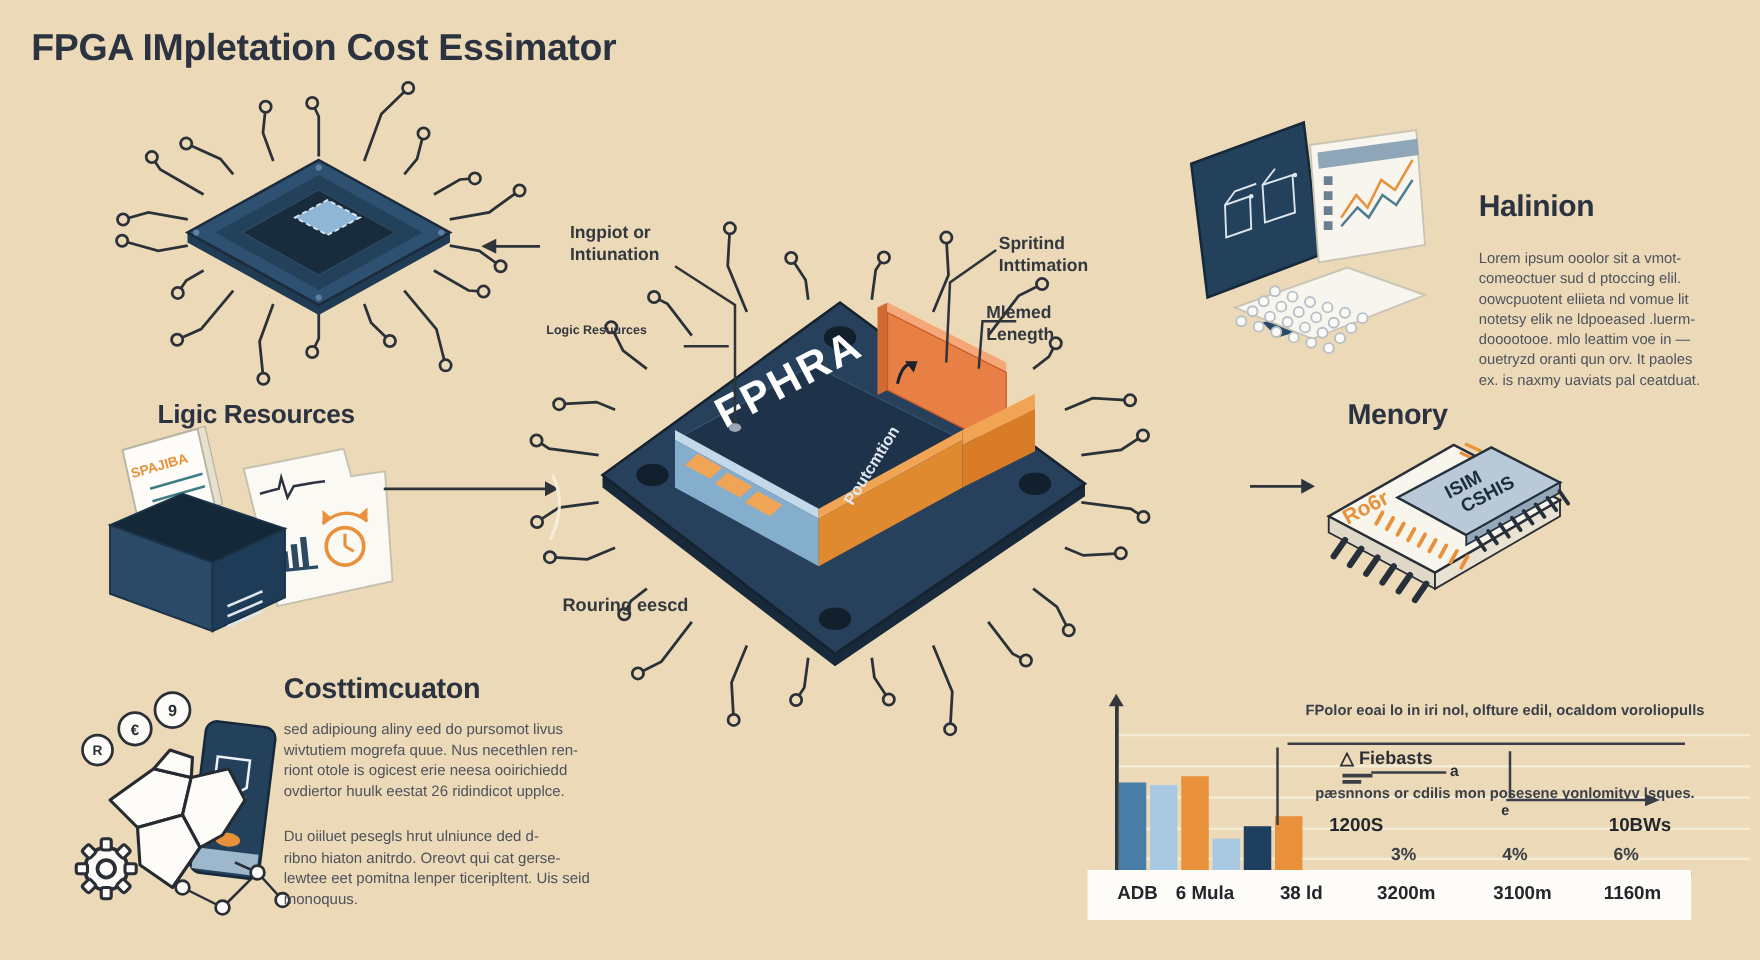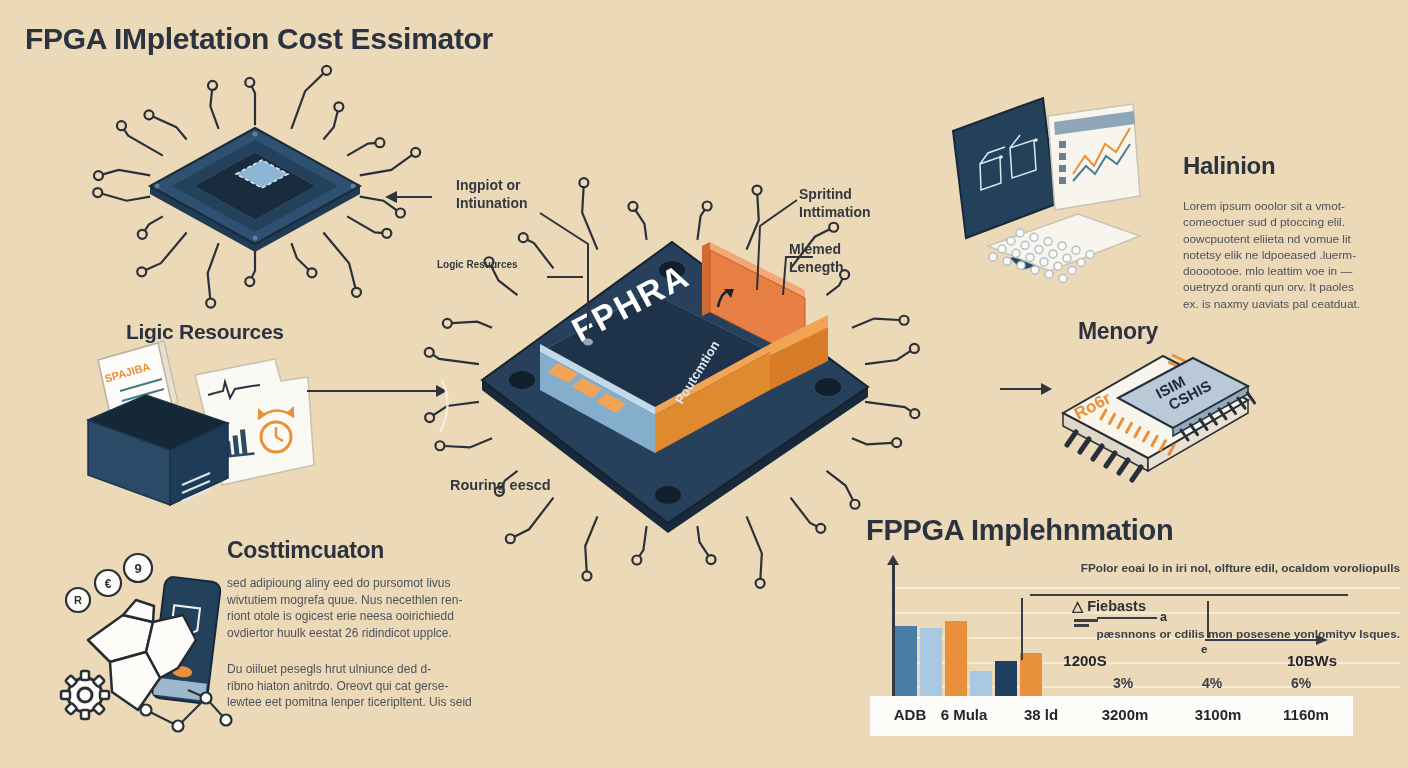--- a/index.html
+++ b/index.html
@@ -13,21 +13,21 @@
   .callout{font-weight:bold;font-size:14px;color:#33383f;line-height:18px;}
   .gridline{position:absolute;left:893px;width:507px;height:2px;background:#f5ecd6;}
   #bars{position:absolute;left:895px;top:565px;width:160px;height:133px;}
   .bar{position:absolute;bottom:0;width:22px;}
   .vline{position:absolute;width:2px;background:#3a3f47;}
   .hline{position:absolute;height:2px;background:#3a3f47;}
   .axis-strip{position:absolute;left:870px;top:696px;width:483px;height:40px;background:#fdfcf8;}
   .strip-label{position:absolute;top:10px;transform:translateX(-50%);font-weight:bold;font-size:15px;color:#23272c;white-space:nowrap;}
   .pct{position:absolute;width:40px;text-align:center;font-weight:bold;font-size:14px;color:#3a3f47;}
   .val{position:absolute;width:80px;text-align:center;font-weight:bold;font-size:15px;color:#23272c;}
-  .sub{position:absolute;left:1008px;width:392px;text-align:right;font-size:11.8px;font-weight:bold;color:#3b4048;}
+  .sub{position:absolute;left:1008px;width:392px;text-align:center;font-size:11.8px;font-weight:bold;color:#3b4048;}
   svg{overflow:visible;}
 </style>
 </head>
 <body>
 
 <div class="stage">
 
   <div class="gridline" style="top:587px;"></div>
   <div class="gridline" style="top:612px;"></div>
   <div class="gridline" style="top:637px;"></div>
@@ -428,16 +428,16 @@
   <div class="abs body-text" style="left:227px;top:575px;width:290px;font-size:12px;line-height:16.5px;">
     <div>sed adipioung aliny eed do pursomot livus</div>
     <div>wivtutiem mogrefa quue. Nus necethlen ren-</div>
     <div>riont otole is ogicest erie neesa ooirichiedd</div>
     <div>ovdiertor huulk eestat 26 ridindicot upplce.</div>
   </div>
   <div class="abs body-text" style="left:227px;top:661px;width:290px;font-size:12px;line-height:16.5px;">
     <div>Du oiiluet pesegls hrut ulniunce ded d-</div>
     <div>ribno hiaton anitrdo. Oreovt qui cat gerse-</div>
     <div>lewtee eet pomitna lenper ticeripltent. Uis seid</div>
-  </div>
-
-  <div class="abs h" style="left:866px;top:514px;font-size:29px;">FPPGA Implehnmation</div>
+    <div>monoquus.</div>
+  </div>
+
 </div>
 
 </body></html>

